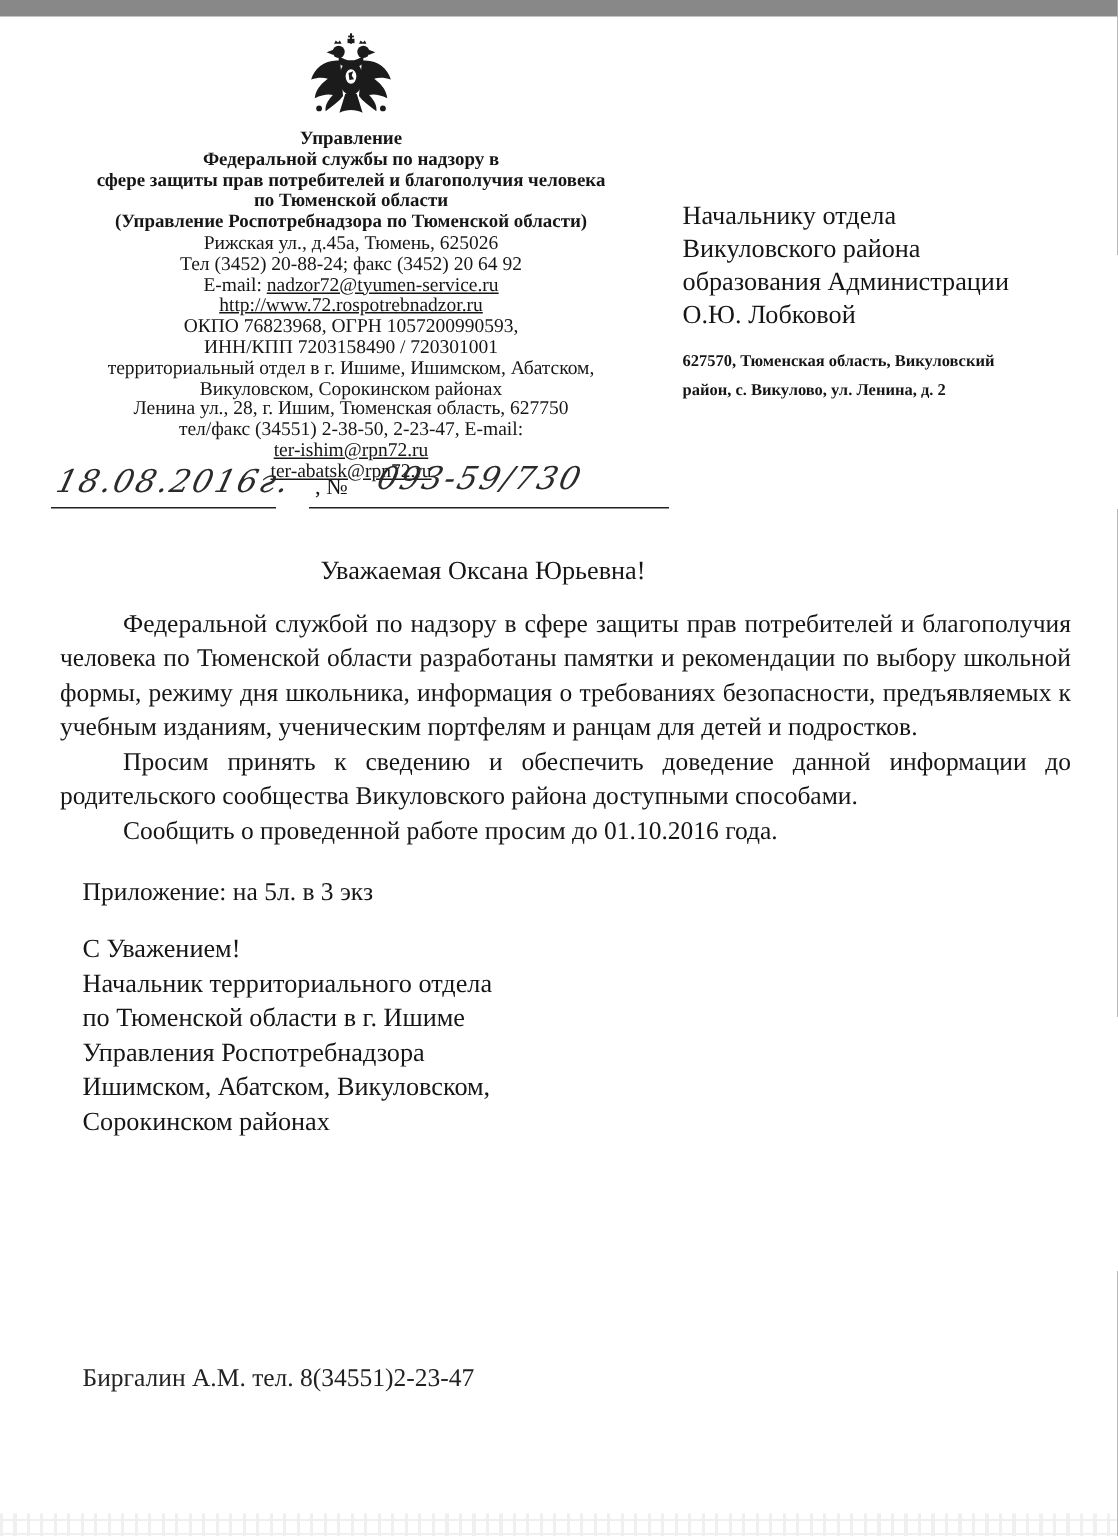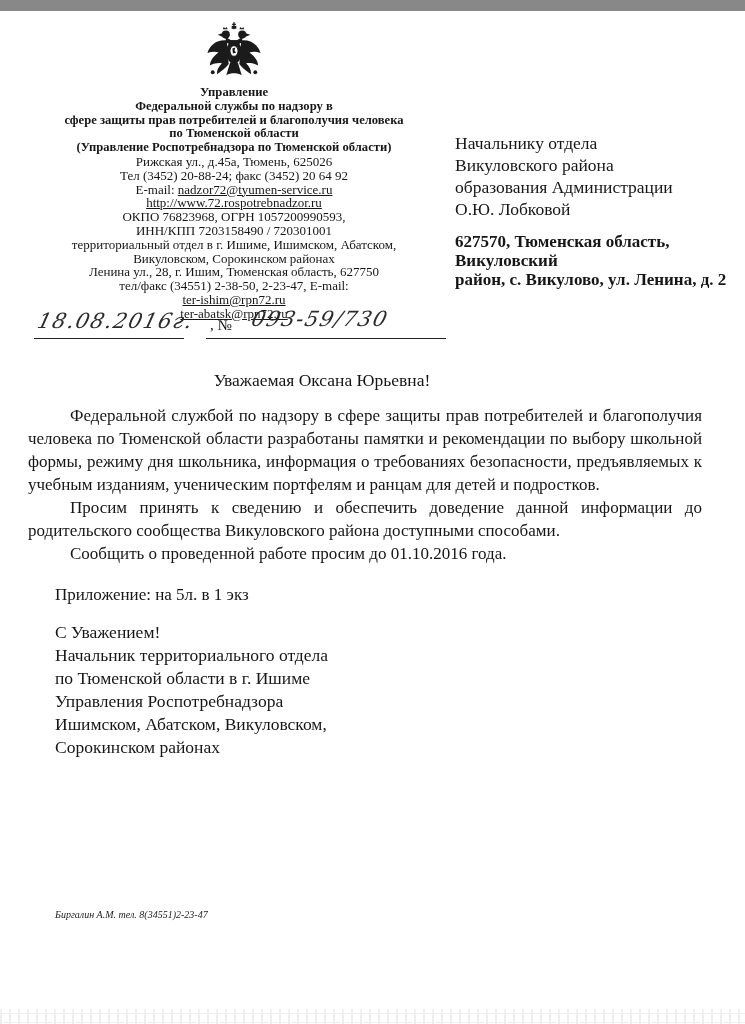--- a/index.html
+++ b/index.html
@@ -10,42 +10,42 @@
   }
   
   .letterhead { position:absolute; left:28px; top:10px; width:412px; text-align:center; }
   .emblem-wrap { height:62px; margin-bottom:3px; }
   .lh-line { font-size:13px; line-height:13.8px; }
   .lh-line.bold { font-weight:bold; font-size:12.6px; }
   .u { text-decoration:underline; }
   
   .recipient { position:absolute; left:455px; top:121px; width:288px; }
   .r-line { font-size:17.5px; line-height:22px; }
-  .r-address { margin-top:12px; font-weight:bold; font-size:17px; line-height:19px; }
+  .r-address { margin-top:12px; font-weight:bold; font-size:11px; line-height:19px; }
   
   .ref-row { position:absolute; left:34px; top:294px; width:430px; height:42px; }
   .hw {
     font-family:"DejaVu Serif", serif; font-style:italic; color:#2b2b2b;
     display:inline-block; transform:skewX(-14deg); letter-spacing:1.5px;
   }
   .hw-date { position:absolute; left:4px; top:4px; font-size:21px; }
   .ref-sep { position:absolute; left:176px; top:12px; font-size:15px; }
   .hw-num { position:absolute; left:218px; top:2px; font-size:21px; }
   .ref-ul1 { position:absolute; left:0; top:33px; width:150px; border-top:1.6px solid #222; }
   .ref-ul2 { position:absolute; left:172px; top:33px; width:240px; border-top:1.6px solid #222; }
   
   .salutation { position:absolute; left:0; top:359px; width:644px; text-align:center; font-size:17.5px; }
-  .body-text { position:absolute; left:28px; top:393px; width:674px; font-size:17px; line-height:23px; text-align:justify; }
+  .body-text { position:absolute; left:40px; top:393px; width:674px; font-size:17px; line-height:23px; text-align:justify; }
   .body-text p { margin:0; text-indent:42px; }
   .attachment { position:absolute; left:55px; top:574px; font-size:17px; }
   .signoff { position:absolute; left:55px; top:610px; font-size:17.5px; line-height:23px; }
   .sig-area { position:absolute; left:278px; top:658px; width:440px; height:90px; }
   .sig-underline { position:absolute; left:6px; top:75px; width:228px; border-top:2px solid #4a4a4a; }
   .sig-name { position:absolute; left:238px; top:58px; font-size:17.5px; white-space:nowrap; }
-  .footer-note { position:absolute; left:55px; top:898px; font-size:10px; color:#222;font-style:italic; }
+  .footer-note { position:absolute; left:55px; top:898px; font-size:17px; color:#222; }
   
   .scan-noise {
     position:absolute; left:0; bottom:0; width:745px; height:26px; opacity:.06; pointer-events:none;
     background:
       repeating-linear-gradient(90deg, #000 0 2px, transparent 2px 9px),
       repeating-linear-gradient(0deg, transparent 0 3px, #000 3px 4px, transparent 4px 9px);
   }
   svg { display:block; }
   .emblem-wrap svg { margin:0 auto; }
 </style>
@@ -116,21 +116,21 @@
   </div>
 
   <div class="salutation">Уважаемая Оксана Юрьевна!</div>
 
   <div class="body-text">
     <p>Федеральной службой по надзору в сфере защиты прав потребителей и благополучия человека по Тюменской области разработаны памятки и рекомендации по выбору школьной формы, режиму дня школьника, информация о требованиях безопасности, предъявляемых к учебным изданиям, ученическим портфелям и ранцам для детей и подростков.</p>
     <p>Просим принять к сведению и обеспечить доведение данной информации до родительского сообщества Викуловского района доступными способами.</p>
     <p>Сообщить о проведенной работе просим до 01.10.2016 года.</p>
   </div>
 
-  <div class="attachment">Приложение: на 5л. в 1 экз</div>
+  <div class="attachment">Приложение: на 5л. в 3 экз</div>
 
   <div class="signoff">
     <div>С Уважением!</div>
     <div>Начальник территориального отдела</div>
     <div>по Тюменской области в г. Ишиме</div>
     <div>Управления Роспотребнадзора</div>
     <div>Ишимском, Абатском, Викуловском,</div>
     <div>Сорокинском районах</div>
   </div>
 

